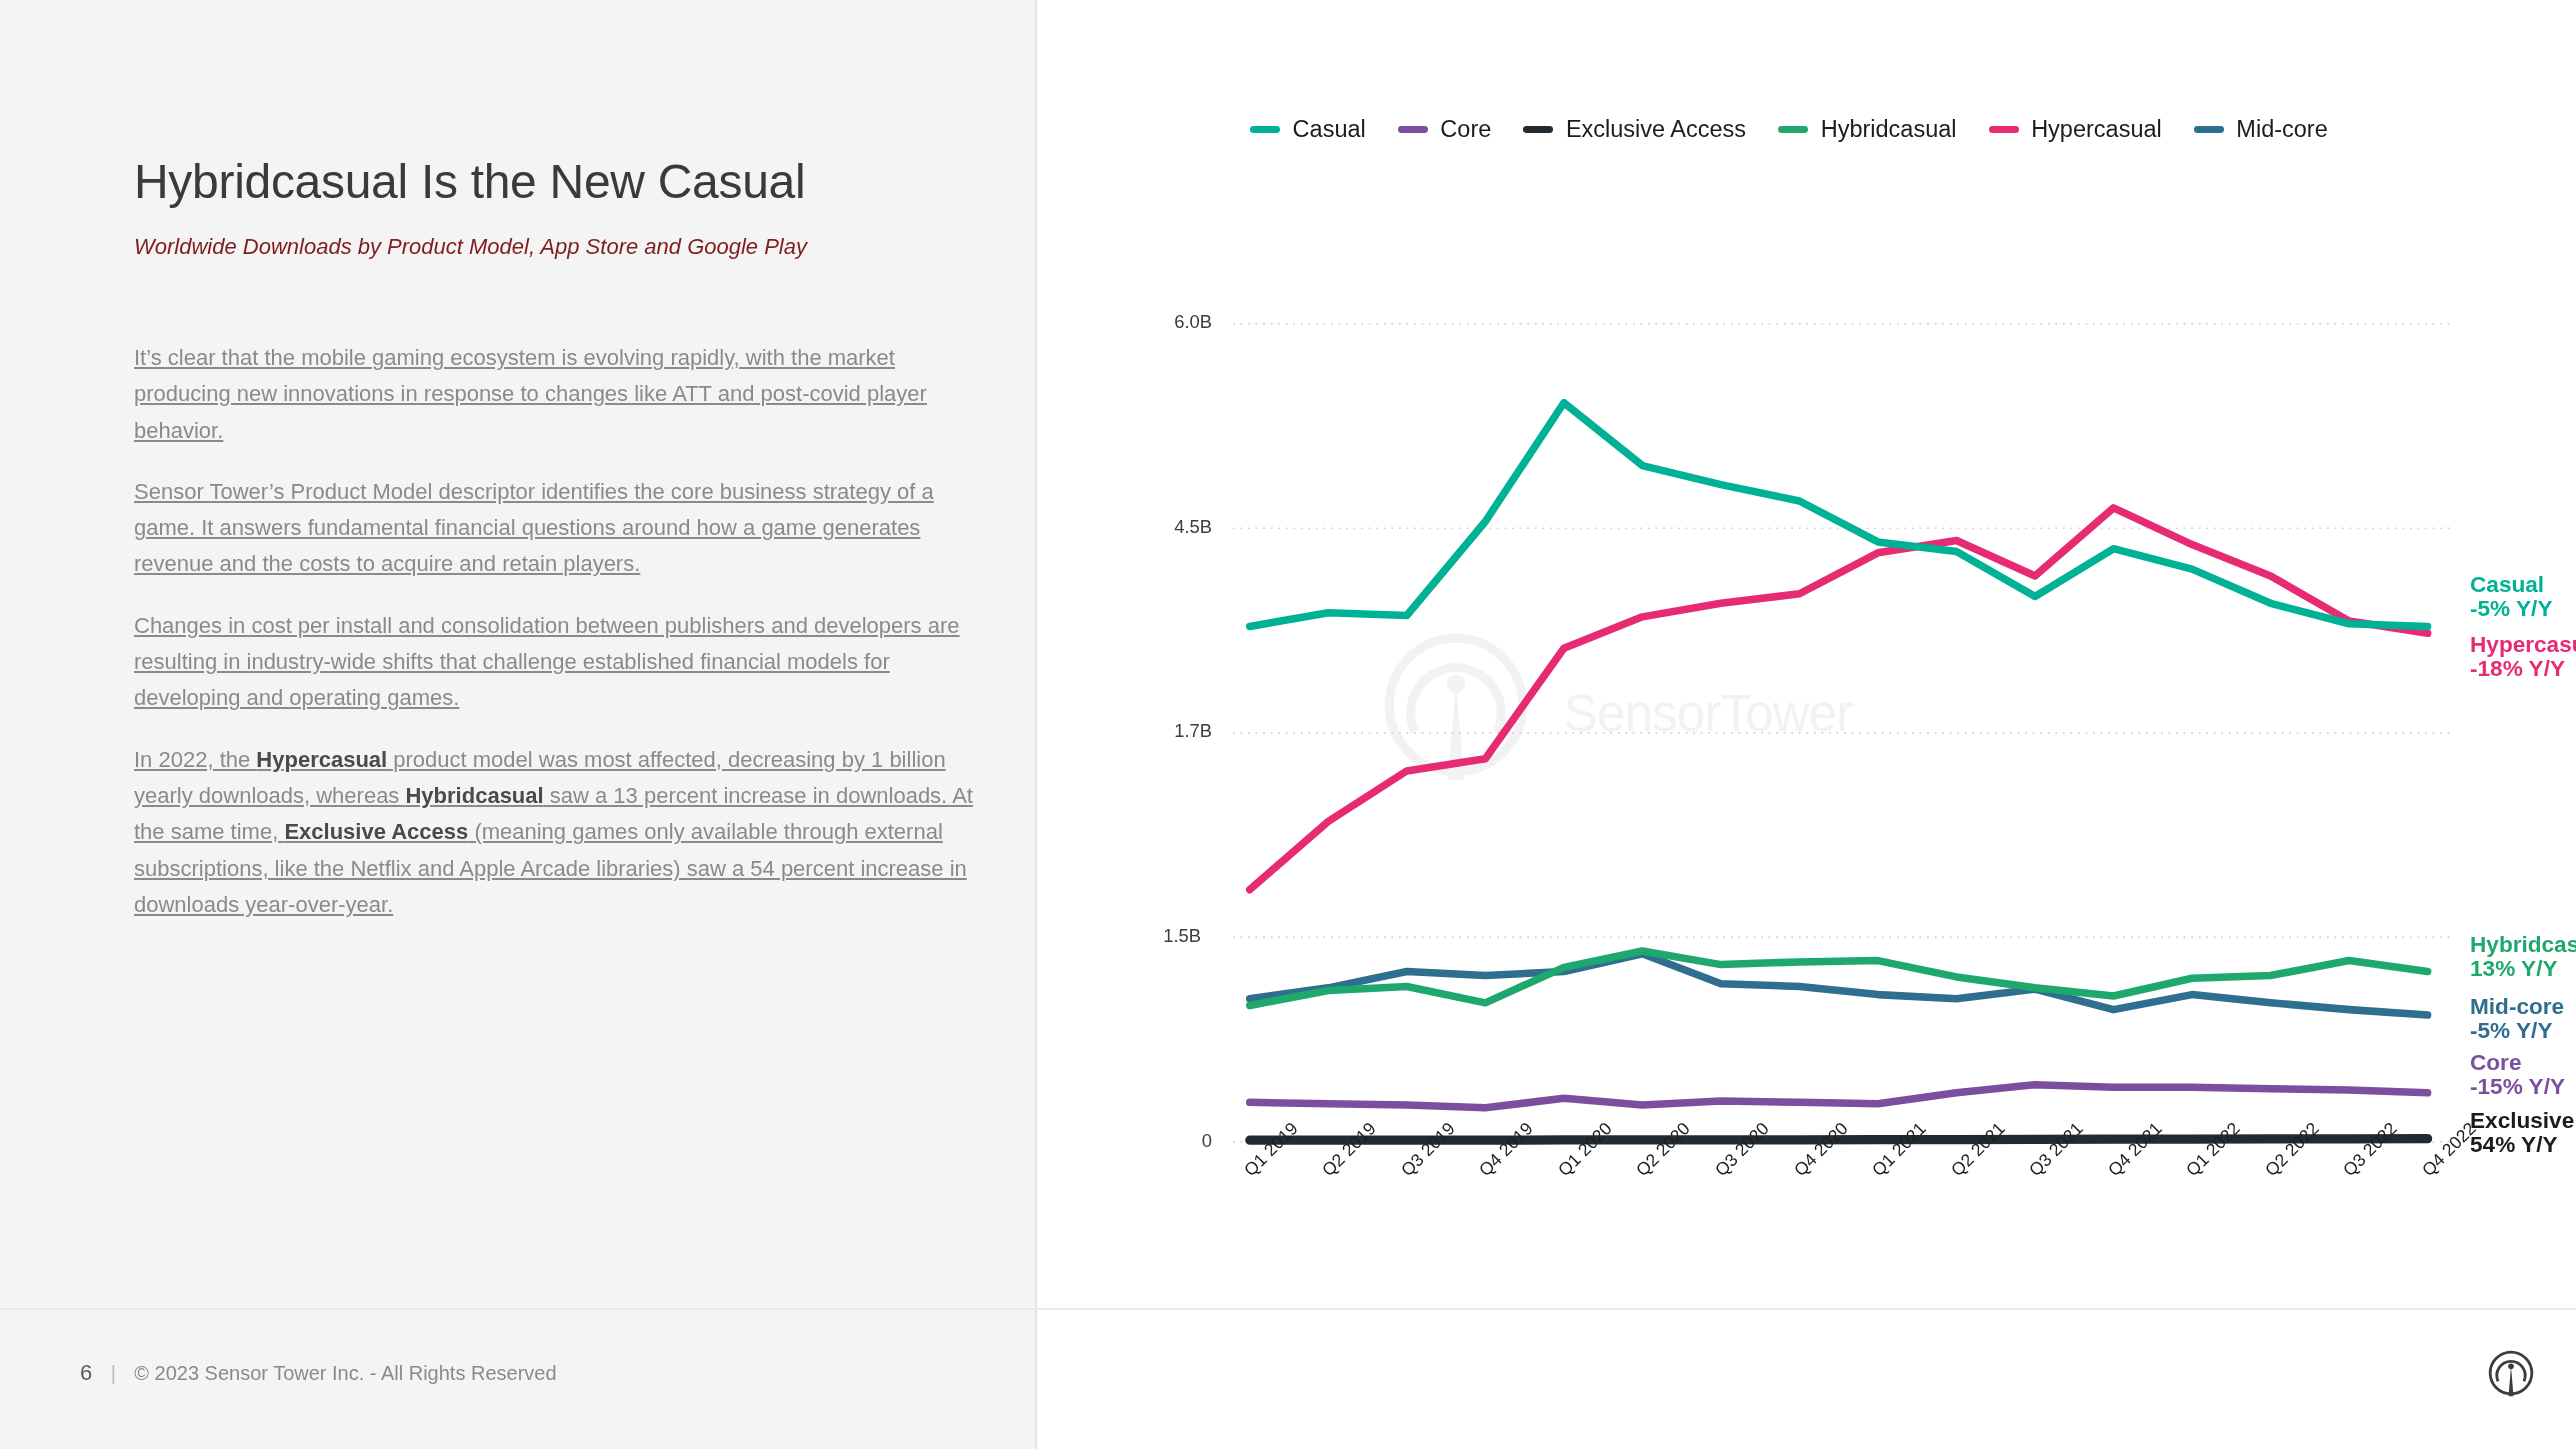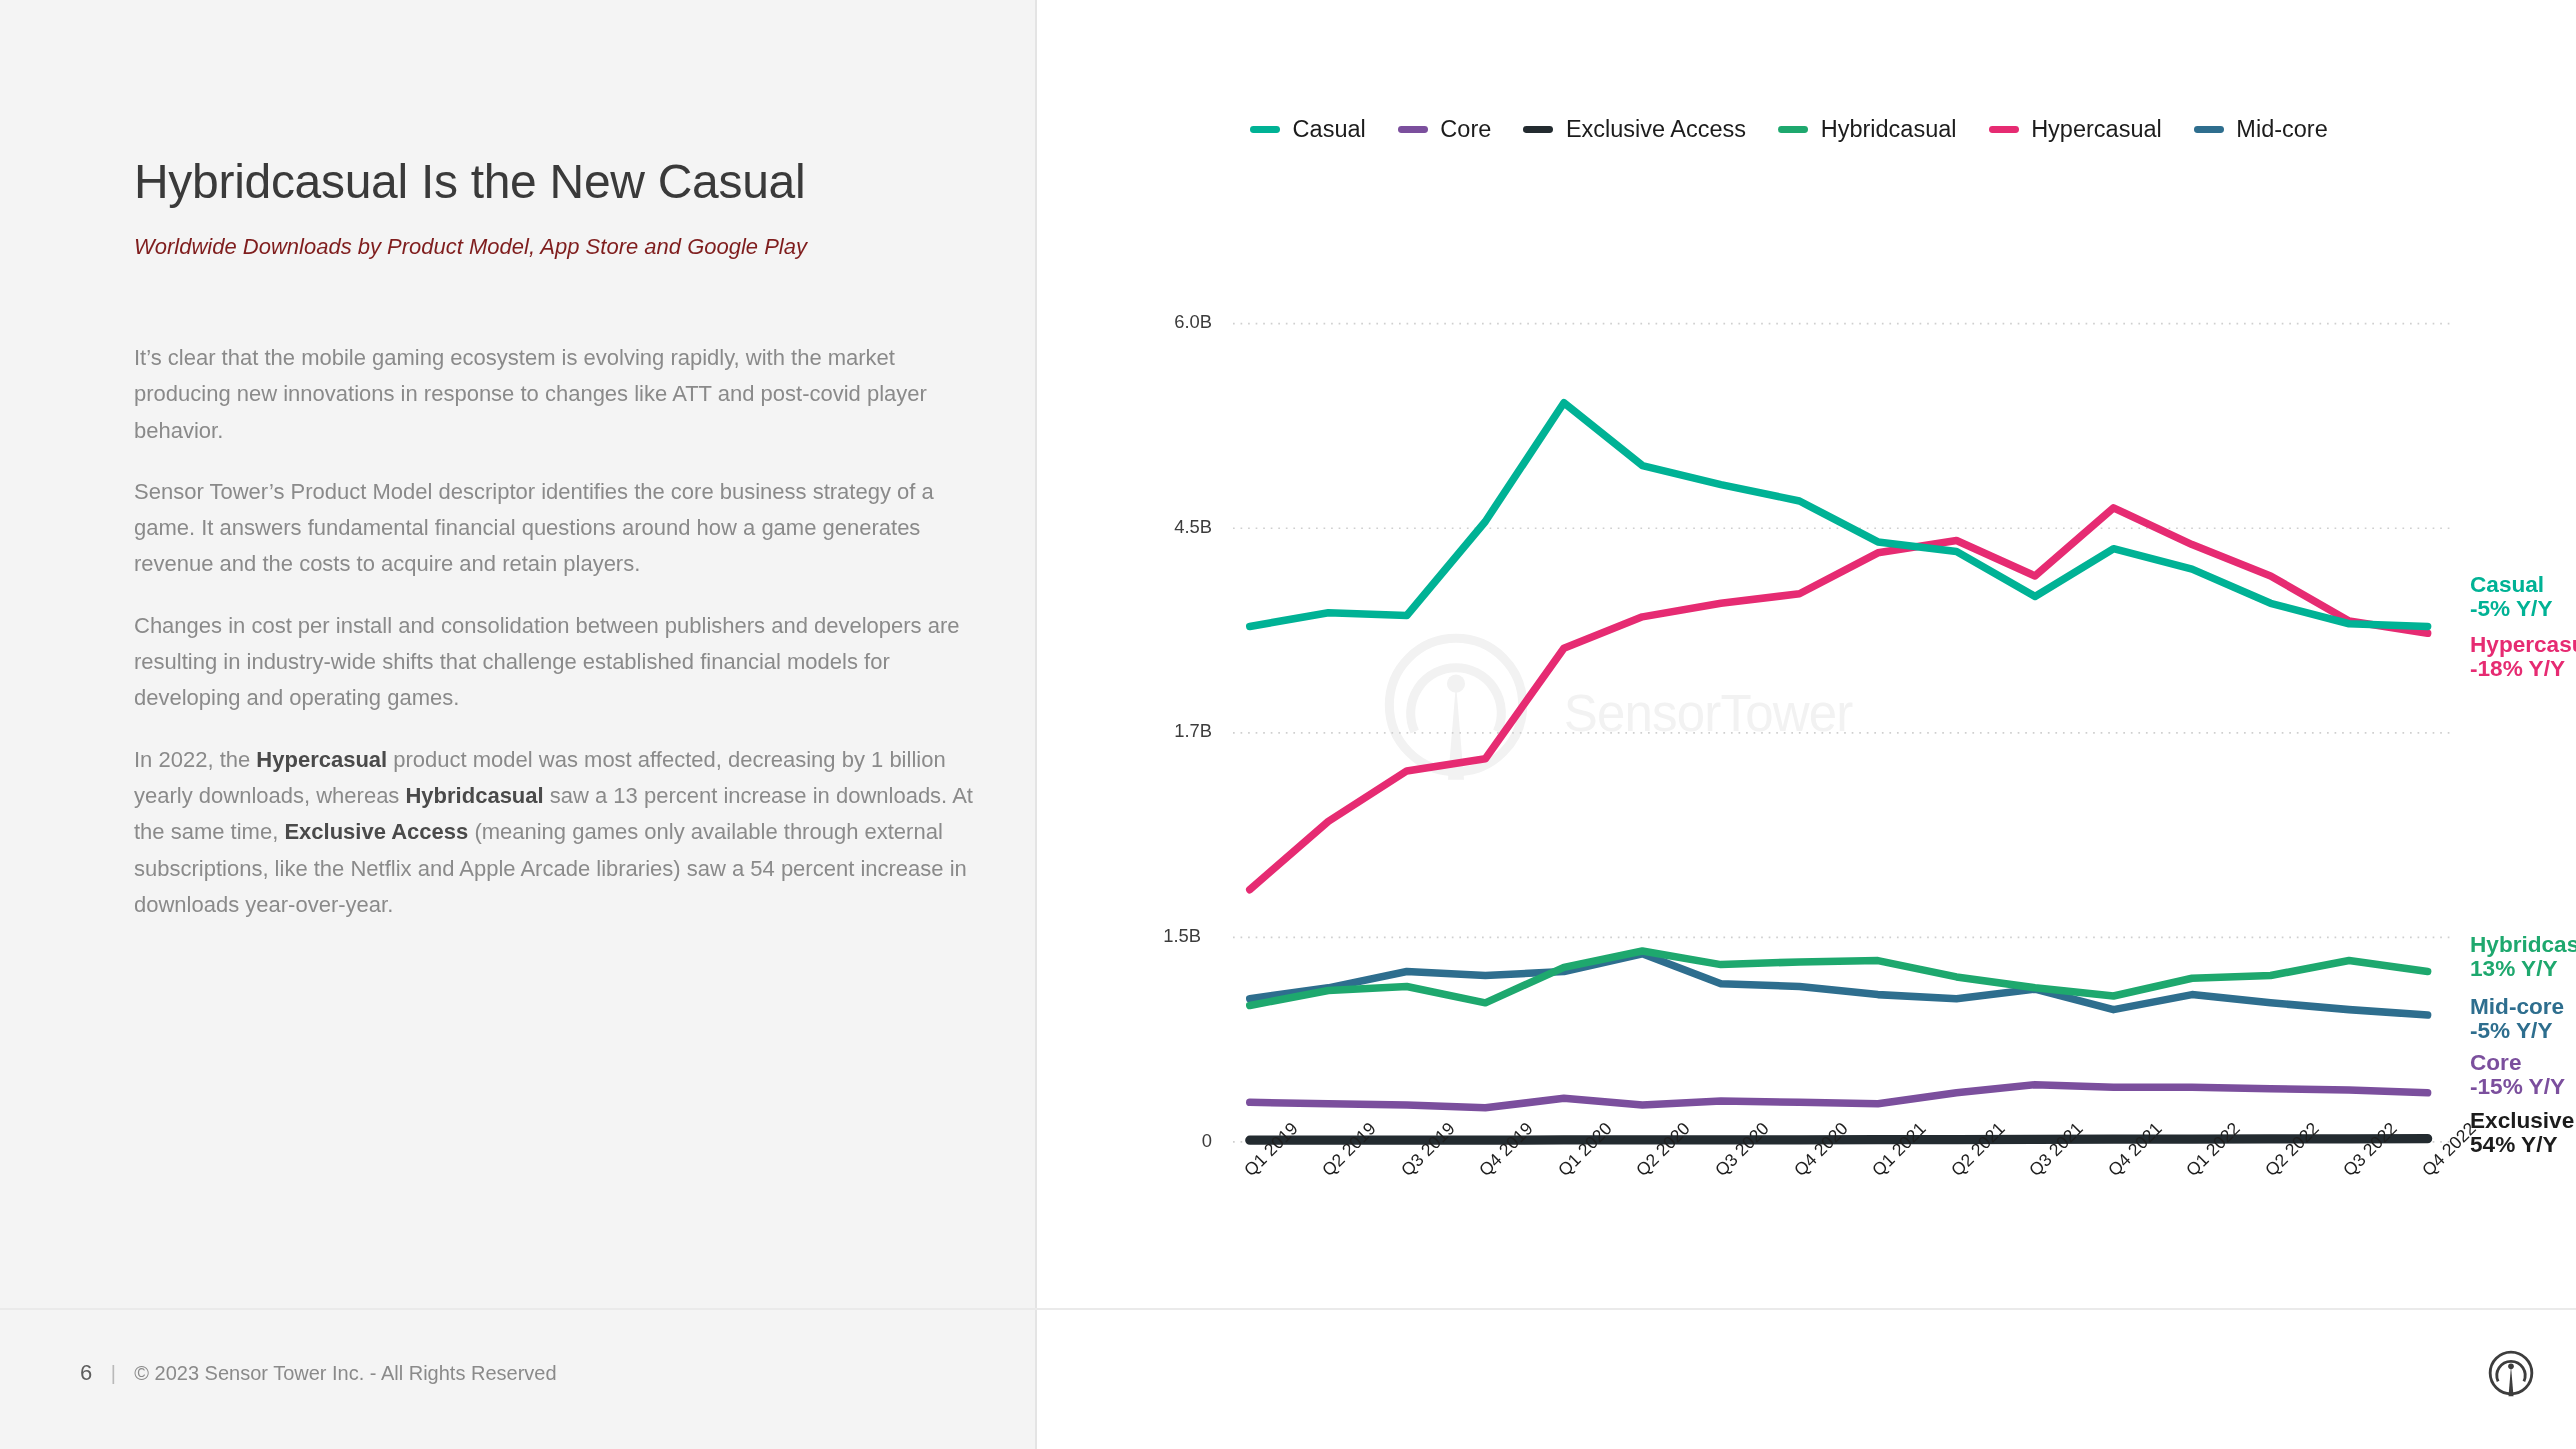--- a/index.html
+++ b/index.html
@@ -25,21 +25,21 @@
   }
   #slide-subtitle{
     position:absolute;left:134px;top:233px;width:839px;
     font-size:22px;font-style:italic;color:#7f1d1d;
     line-height:1.3;
   }
   #body-copy{
     position:absolute;left:134px;top:340px;width:847px;
     font-size:22px;color:#8a8a8a;line-height:1.65;
   }
-  #body-copy p{margin:0 0 25px 0;}
+  #body-copy p{margin:0 0 25px 0;text-decoration:underline;}
   #body-copy b{color:#4a4a4a;font-weight:bold;}
 
   
   #footer-rule{
     position:absolute;left:0;top:1308px;width:2576px;height:1.7px;
     background:#eaeaea;
   }
   #footer{
     position:absolute;left:80px;top:1360px;
     display:flex;align-items:center;gap:18.4px;

